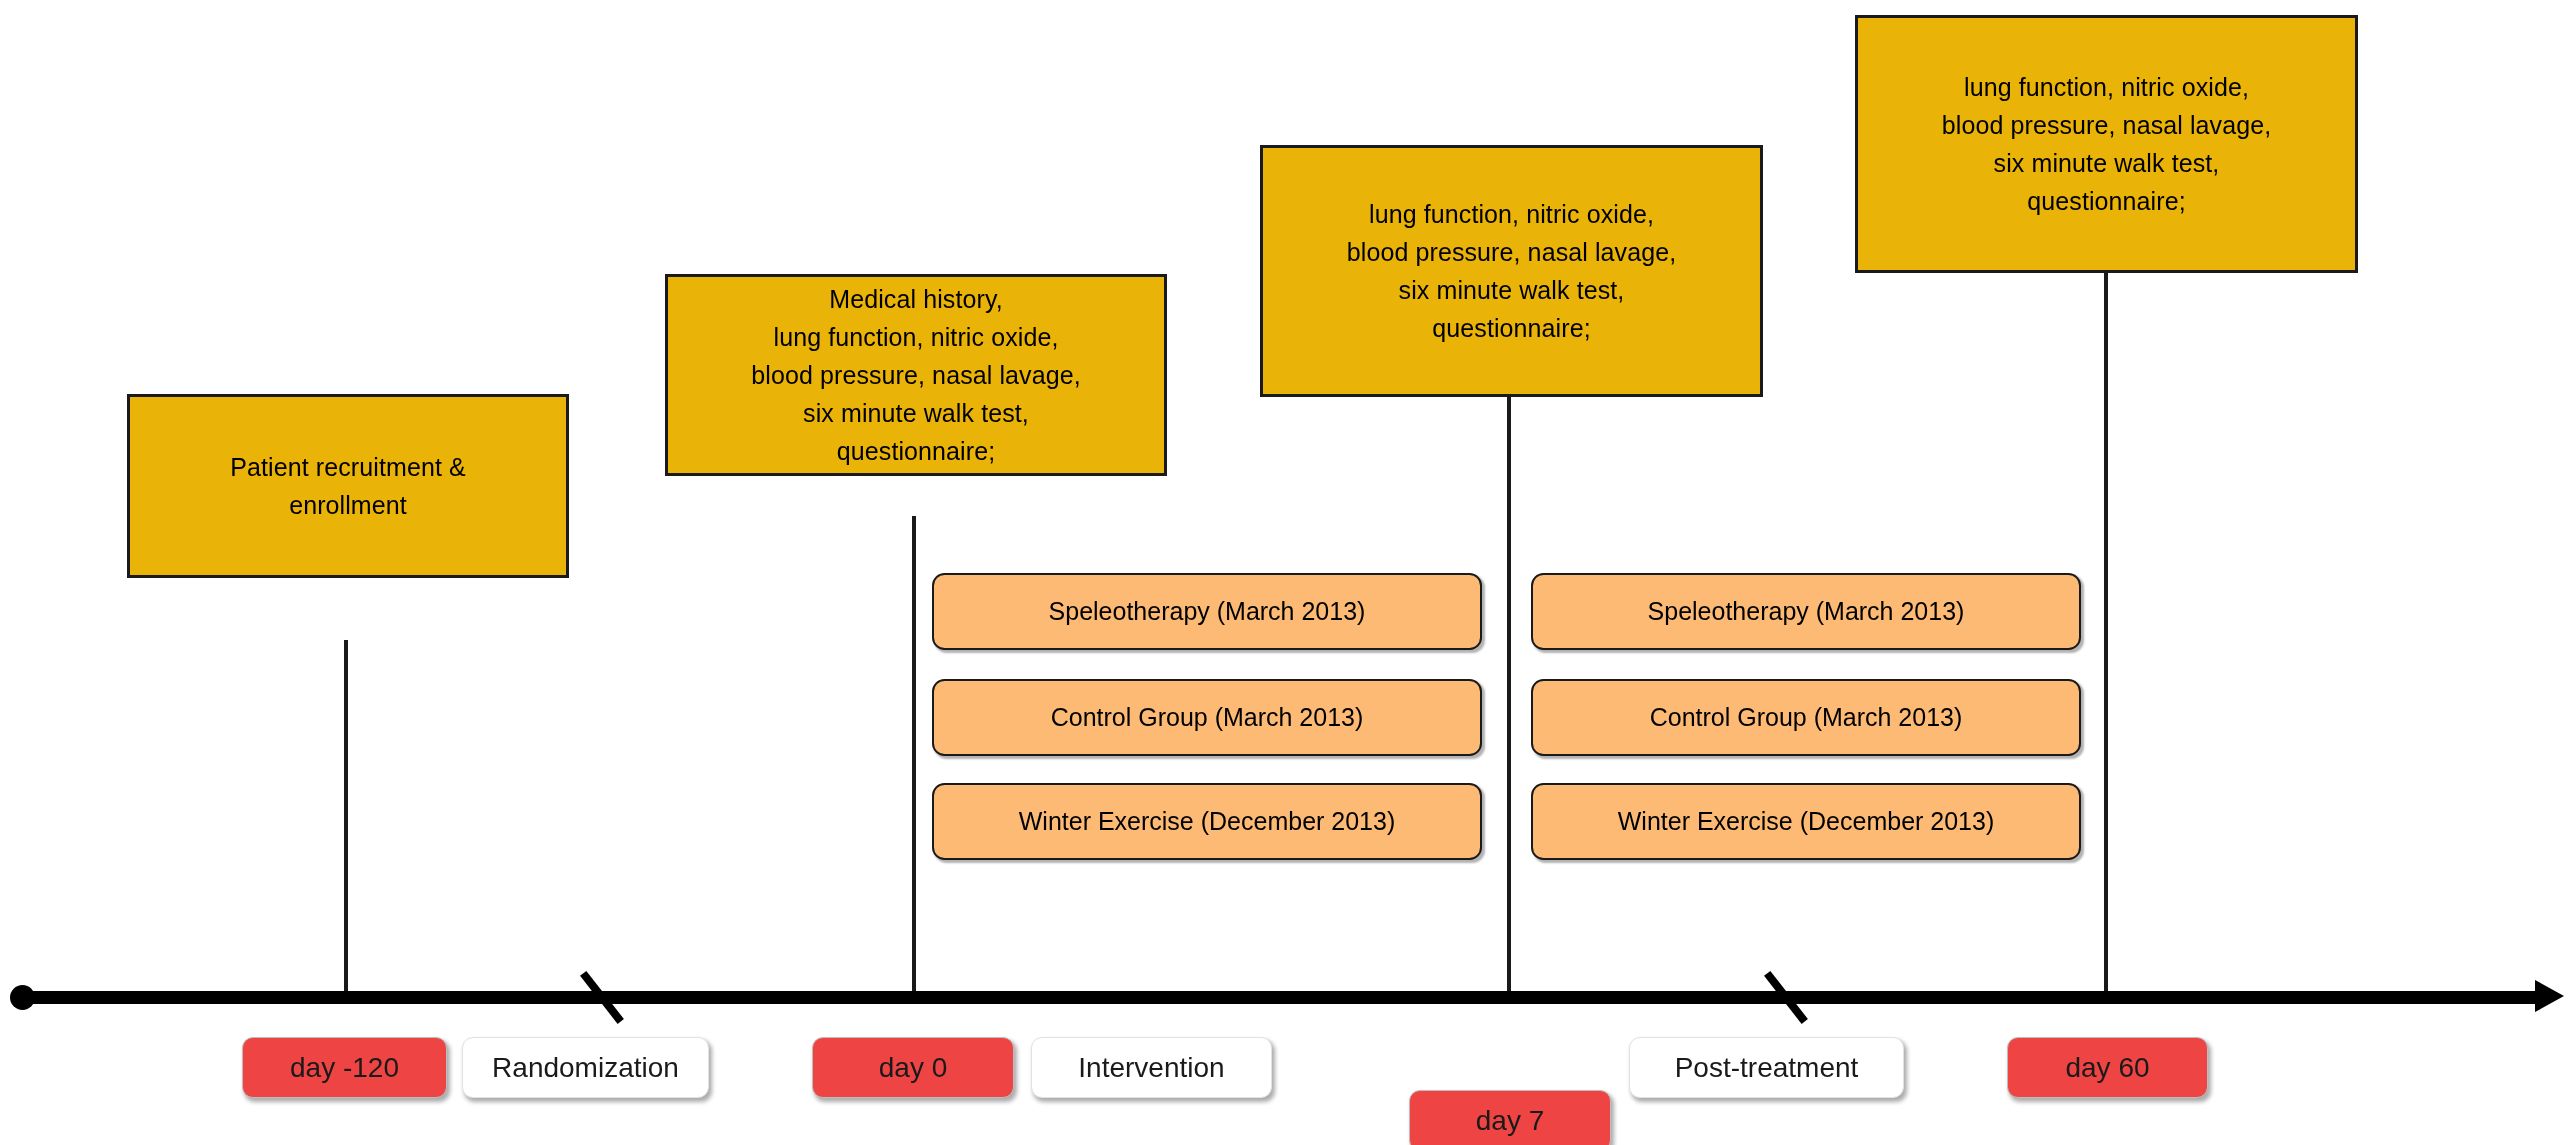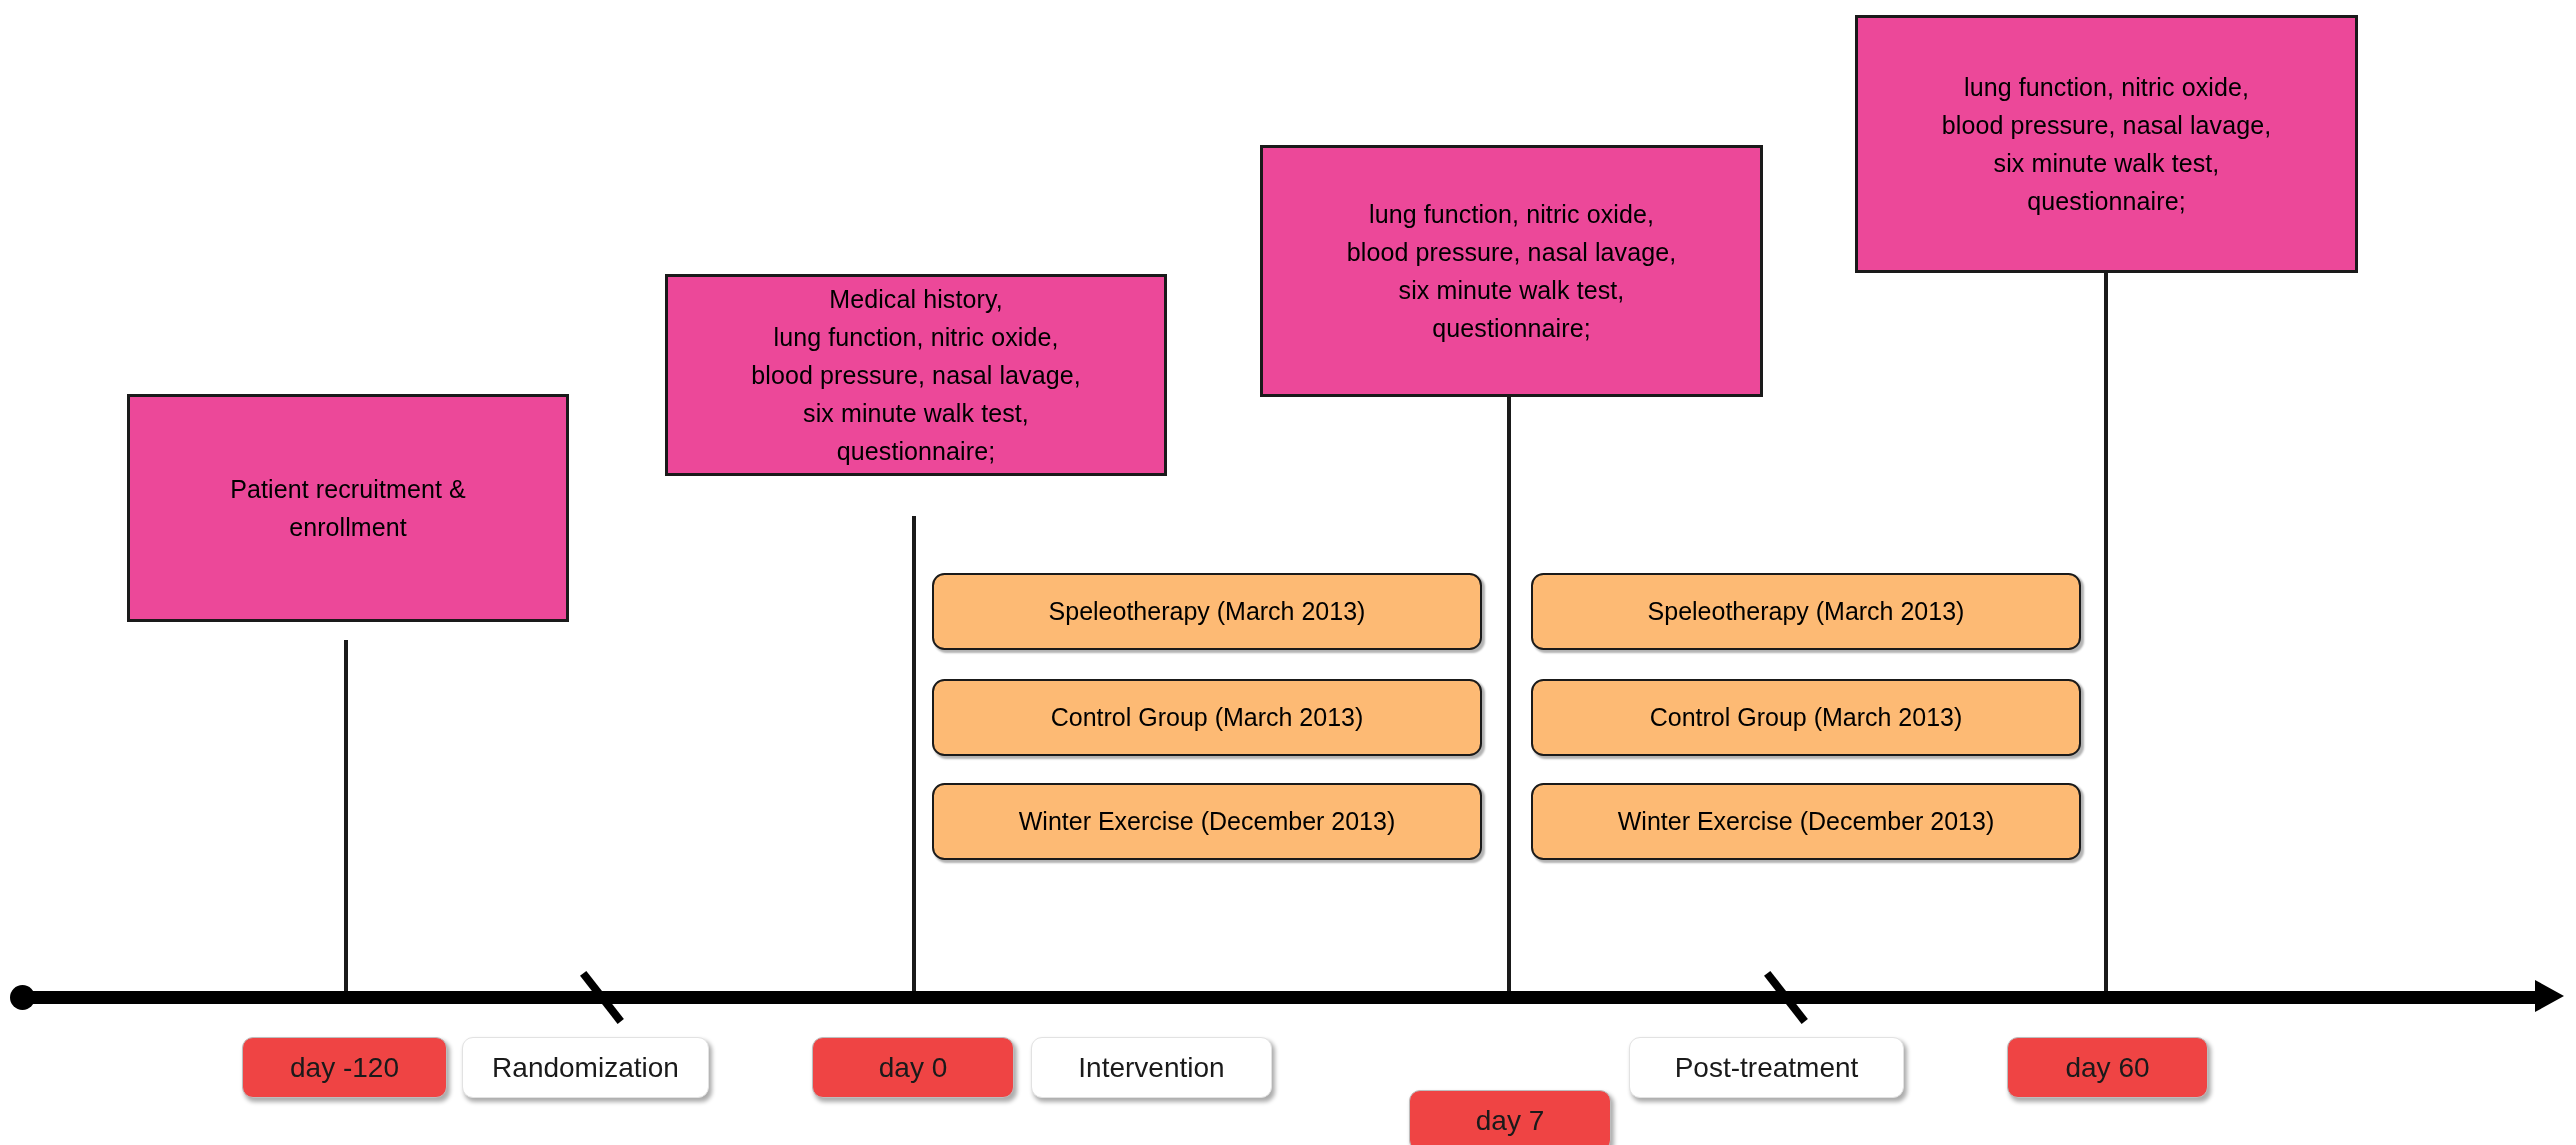--- a/index.html
+++ b/index.html
@@ -16,21 +16,21 @@
     height: 1146px;
     background: #ffffff;
     overflow: hidden;
   }
 
   
   .node { position: absolute; box-sizing: border-box; }
 
   
   .sq-box {
-    background: #ec4899;
+    background: #eab308;
     border: 3.5px solid #1a1a1a;
     display: flex;
     align-items: center;
     justify-content: center;
     text-align: center;
     color: #000000;
     font-size: 25px;
     line-height: 1.52;
     letter-spacing: 0.1px;
     white-space: pre-line;
@@ -102,21 +102,21 @@
   .pill.phase {
     background: #ffffff;
     border: 0.7px solid #e2e2e2;
   }
 </style>
 </head>
 <body>
 
 <div id="stage">
 
-  <div class="node sq-box" style="left:127px; top:394px; width:442px; height:228px;">Patient recruitment &amp;
+  <div class="node sq-box" style="left:127px; top:394px; width:442px; height:184px;">Patient recruitment &amp;
 enrollment</div>
 
   <div class="node sq-box" style="left:665px; top:274px; width:502px; height:202px;">Medical history,
 lung function,  nitric oxide,
 blood pressure,  nasal lavage,
 six minute walk test,
 questionnaire;</div>
 
   <div class="node sq-box" style="left:1260px; top:145px; width:503px; height:252px;">lung function,  nitric oxide,
 blood pressure,  nasal lavage,

